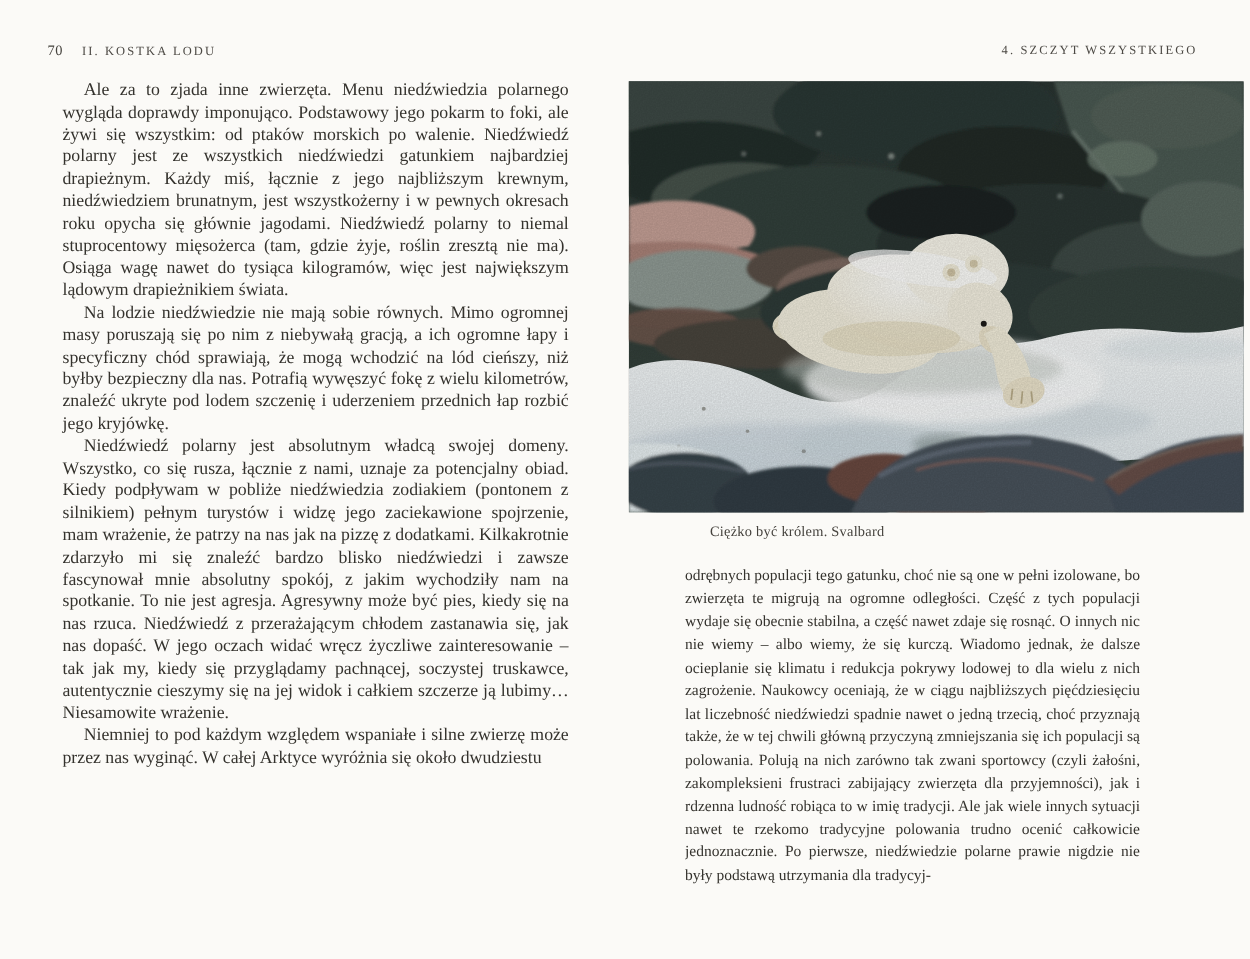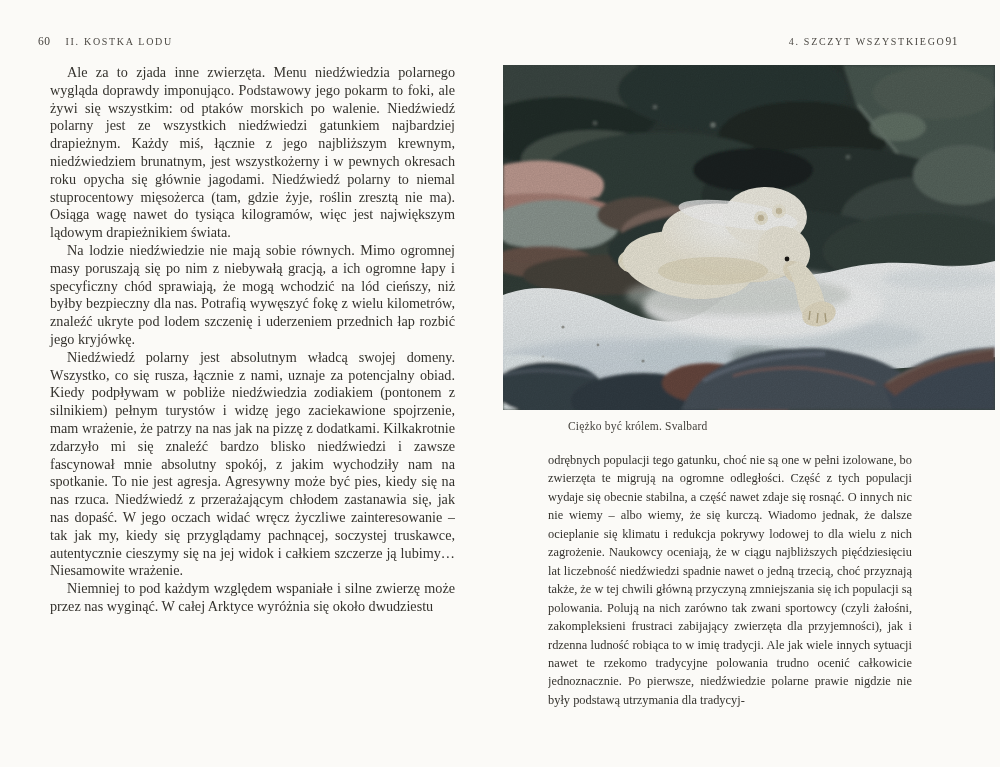--- a/index.html
+++ b/index.html
@@ -8,38 +8,38 @@
     background:#fbfaf7;color:#34322d;
     font-family:"Liberation Serif","DejaVu Serif",serif;
   }
   .spread{position:absolute;inset:0;}
   .runhead{
     position:absolute;top:35px;font-size:10px;letter-spacing:1.7px;
     color:#4c4944;display:flex;align-items:baseline;white-space:nowrap;
   }
   .runhead .num{font-size:11.5px;letter-spacing:.5px;color:#45423d;}
   #runhead-left{left:38px;gap:15px;}
-  #runhead-right{right:42px;}
+  #runhead-right{right:42px;gap:24px;flex-direction:column;}
   .textcol{position:absolute;text-align:justify;overflow:hidden;}
   #col-left{left:38px;top:64px;width:417px;height:682px;font-size:14.2px;line-height:17.8px;}
   #col-right{left:548px;top:451px;width:364px;height:280px;font-size:12.4px;line-height:18.45px;}
   .textcol p{margin:0;}
   .textcol p.ind{text-indent:17px;margin-left:12px;}
   em{font-style:italic;}
   figure#photo{position:absolute;left:503px;top:65px;width:492px;height:345px;margin:0;}
   figure#photo svg{display:block;width:100%;height:100%;}
   #caption{position:absolute;left:568px;top:420px;font-size:11.5px;letter-spacing:.2px;color:#45423d;}
 </style>
 </head>
 <body>
 
 <div class="spread">
 
   <div class="runhead" id="runhead-left">
-    <span class="num">60</span>
+    <span class="num">70</span>
     <span>II. KOSTKA LODU</span>
   </div>
   <div class="runhead" id="runhead-right">
     <span>4. SZCZYT WSZYSTKIEGO</span>
     <span class="num">91</span>
   </div>
 
   <div class="textcol" id="col-left">
     <p class="ind">Ale za to zjada inne zwierzęta. Menu niedźwiedzia polarnego wygląda doprawdy imponująco. Podstawowy jego pokarm to foki, ale żywi się wszystkim: od ptaków morskich po walenie. Niedźwiedź polarny jest ze wszystkich niedźwiedzi gatunkiem najbardziej drapieżnym. Każdy miś, łącznie z jego najbliższym krewnym, niedźwiedziem brunatnym, jest wszystkożerny i w pewnych okresach roku opycha się głównie jagodami. Niedźwiedź polarny to niemal stuprocentowy mięsożerca (tam, gdzie żyje, roślin zresztą nie ma). Osiąga wagę nawet do tysiąca kilogramów, więc jest największym lądowym drapieżnikiem świata.</p>
     <p class="ind">Na lodzie niedźwiedzie nie mają sobie równych. Mimo ogromnej masy poruszają się po nim z niebywałą gracją, a ich ogromne łapy i specyficzny chód sprawiają, że mogą wchodzić na lód cieńszy, niż byłby bezpieczny dla nas. Potrafią wywęszyć fokę z wielu kilometrów, znaleźć ukryte pod lodem szczenię i uderzeniem przednich łap rozbić jego kryjówkę.</p>

